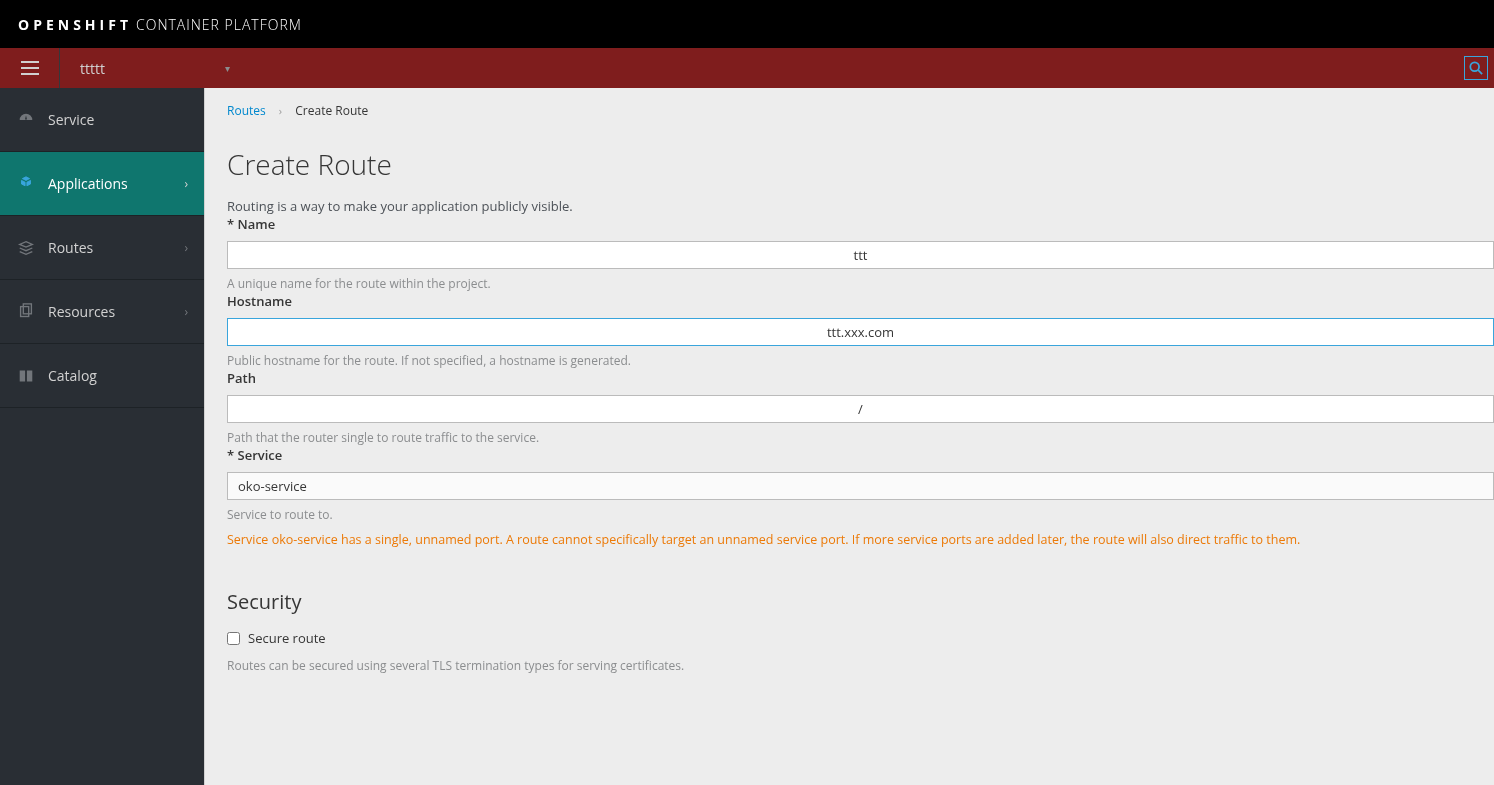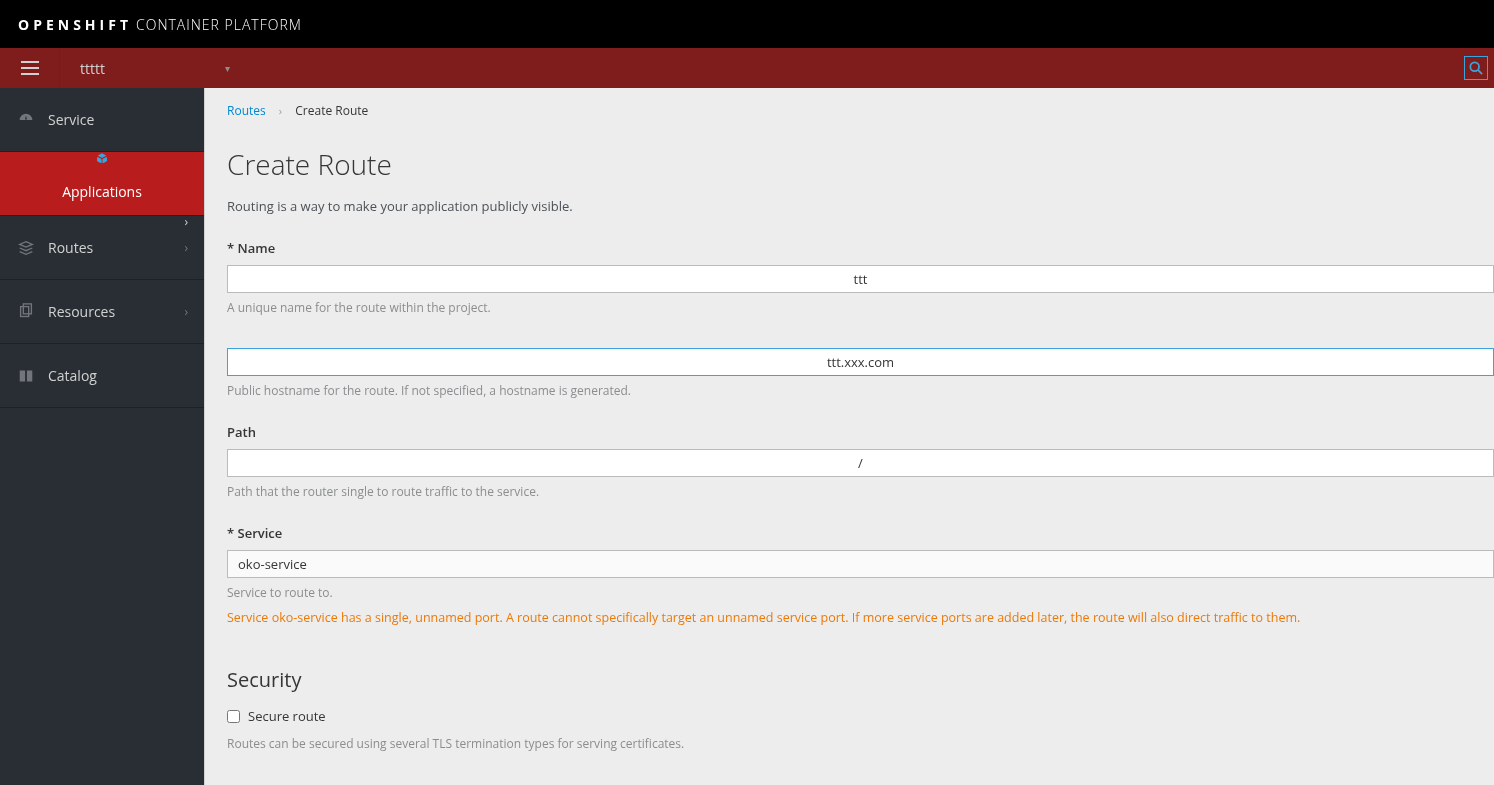--- a/index.html
+++ b/index.html
@@ -10,34 +10,34 @@
 .navbar { background:#7f1d1d; height:40px; display:flex; align-items:center; color:#d1d1d1; }
 .hamburger { width:60px; height:40px; display:flex; align-items:center; justify-content:center; border-right:1px solid #34383c; }
 .hamburger svg { width:18px; height:14px; }
 .project { padding:0 20px; display:flex; align-items:center; gap:120px; cursor:pointer; font-size:14px; color:#d1d1d1; }
 .project .caret { font-size:10px; color:#8b8d8f; }
 .searchbox { margin-left:auto; width:24px; height:24px; border:1px solid #39a5dc; display:flex; align-items:center; justify-content:center; margin-right:6px; }
 .searchbox svg { width:14px; height:14px; }
 .layout { display:flex; min-height:calc(100vh - 88px); }
 .sidebar { width:204px; background:#292e34; color:#d1d1d1; }
 .nav-item { display:flex; align-items:center; gap:12px; padding:0 16px; height:64px; border-bottom:1px solid #1d2226; cursor:pointer; font-size:14px; color:#d1d1d1; }
-.nav-item.active { background:#b91c1c; color:#fff;flex-direction:column; }
+.nav-item.active { background:#0f766e; color:#fff; }
 .nav-item .icon { width:20px; display:flex; align-items:center; justify-content:center; }
 .nav-item .icon svg { width:18px; height:18px; }
 .nav-item .chevron { margin-left:auto; font-size:12px; color:#72767b; }
 .nav-item.active .chevron { color:#d1d1d1; }
 .nav-item.active .icon svg { fill:#39a5dc; stroke:#39a5dc; }
 .content { flex:1; background:#ededed; border-left:1px solid #d1d1d1; }
 .inner { padding:14px 0 40px 22px; }
 .breadcrumb { font-size:12px; color:#363636; }
 .breadcrumb a { color:#0088ce; text-decoration:none; }
 .breadcrumb .sep { color:#9c9c9c; margin:0 10px; font-size:11px; }
 h1 { font-size:28px; font-weight:300; color:#363636; margin-top:26px; }
 .lead { color:#4d5258; font-size:13px; margin-top:14px; }
-.field { margin-top:24px; }
+.field { }
 .label { font-weight:600; font-size:13px; color:#363636; }
 .req::before { content:"* "; }
 .input { width:100%; margin-top:8px; height:28px; border:1px solid #bbb; background:#fff; padding:0 10px; font-size:13px; color:#363636; font-family:inherit;text-align:center; }
 .input.focus { border:1px solid #39a5dc; outline:none; box-shadow:none; }
 .help { color:#8b8d8f; font-size:12px; margin-top:6px; }
 .select { width:100%; margin-top:8px; height:28px; border:1px solid #bbb; background:#fafafa; padding:0 10px; font-size:13px; display:flex; align-items:center; cursor:pointer; }
 .warn { color:#ec7a08; font-size:12.5px; margin-top:8px; }
 .section-h { font-size:20px; font-weight:400; margin-top:40px; color:#363636; }
 .checkbox-row { display:flex; align-items:center; gap:8px; margin-top:14px; font-size:13px; color:#363636; }
 .checkbox-row input { width:13px; height:13px; }
@@ -127,20 +127,21 @@
       <h1>Create Route</h1>
       <p class="lead">Routing is a way to make your application publicly visible.</p>
 
       <div class="field">
         <div class="label req">Name</div>
         <input class="input" value="ttt" style="">
         <div class="help">A unique name for the route within the project.</div>
       </div>
 
       <div class="field">
+        <div class="label">Hostname</div>
         <input class="input focus" value="ttt.xxx.com" style="">
         <div class="help">Public hostname for the route. If not specified, a hostname is generated.</div>
       </div>
 
       <div class="field">
         <div class="label">Path</div>
         <input class="input" value="/" style="">
         <div class="help">Path that the router single to route traffic to the service.</div>
       </div>
 

